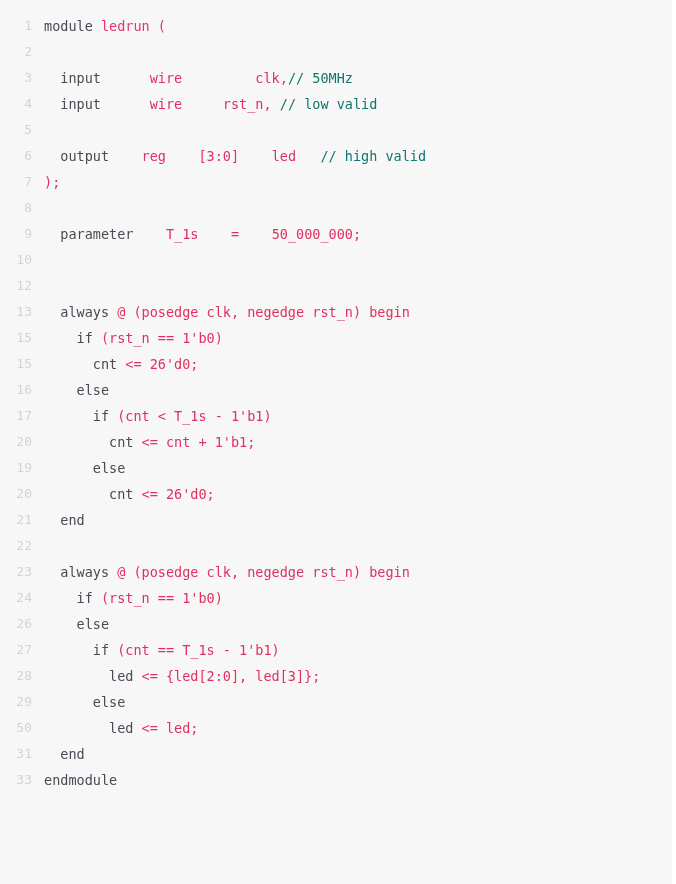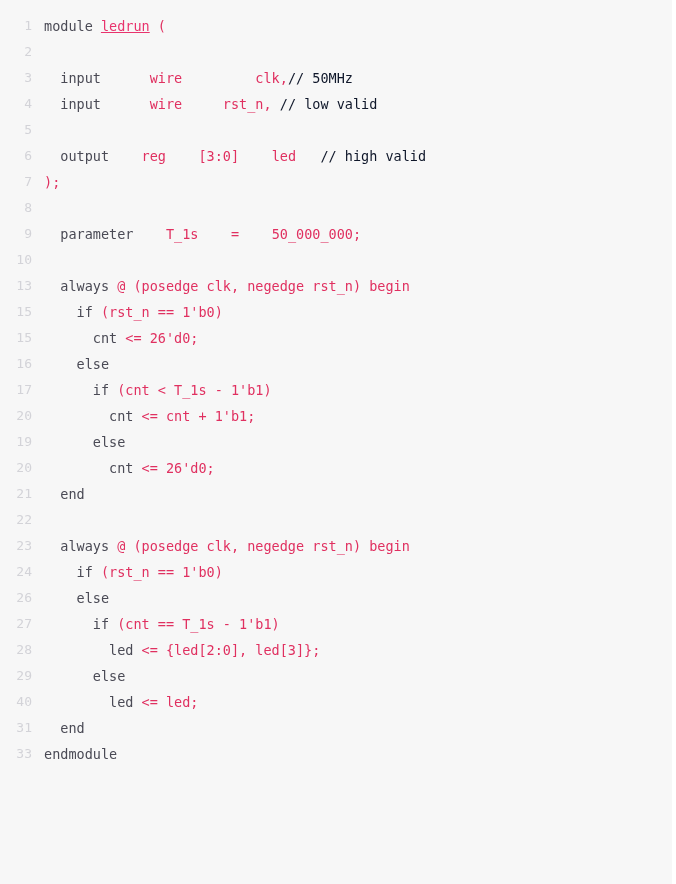--- a/index.html
+++ b/index.html
@@ -55,27 +55,26 @@
     line-height: 26px;
     color: #e03060;
     white-space: pre;
     overflow: hidden;
   }
   .tok-kw {
     color: #4a4a55;
   }
   .tok-def {
     color: #e8336d;
-    text-decoration: underline;
   }
   .tok-op {
     color: #e03060;
   }
   .tok-com {
-    color: #0f172a;
+    color: #0f766e;
   }
   .tok-num {
     color: #e03060;
     margin-top: 26px;
   }
   .tok-pl {
     color: #e03060;
   }
 </style>
 </head>
@@ -86,34 +85,35 @@
       <div class="code-line"><span class="line-number">1</span><span class="line-code"><span class="tok-kw">module</span><span class="tok-pl"> </span><span class="tok-def">ledrun</span><span class="tok-pl"> </span><span class="tok-op">(</span></span></div>
       <div class="code-line"><span class="line-number">2</span><span class="line-code"></span></div>
       <div class="code-line"><span class="line-number">3</span><span class="line-code"><span class="tok-pl">  </span><span class="tok-kw">input</span><span class="tok-pl">      </span><span class="tok-op">wire</span><span class="tok-pl">         </span><span class="tok-op">clk,</span><span class="tok-com">// 50MHz</span></span></div>
       <div class="code-line"><span class="line-number">4</span><span class="line-code"><span class="tok-pl">  </span><span class="tok-kw">input</span><span class="tok-pl">      </span><span class="tok-op">wire</span><span class="tok-pl">     </span><span class="tok-op">rst_n,</span><span class="tok-pl"> </span><span class="tok-com">// low valid</span></span></div>
       <div class="code-line"><span class="line-number">5</span><span class="line-code"></span></div>
       <div class="code-line"><span class="line-number">6</span><span class="line-code"><span class="tok-pl">  </span><span class="tok-kw">output</span><span class="tok-pl">    </span><span class="tok-op">reg</span><span class="tok-pl">    </span><span class="tok-op">[3:0]</span><span class="tok-pl">    </span><span class="tok-op">led</span><span class="tok-pl">   </span><span class="tok-com">// high valid</span></span></div>
       <div class="code-line"><span class="line-number">7</span><span class="line-code"><span class="tok-op">);</span></span></div>
       <div class="code-line"><span class="line-number">8</span><span class="line-code"></span></div>
       <div class="code-line"><span class="line-number">9</span><span class="line-code"><span class="tok-pl">  </span><span class="tok-kw">parameter</span><span class="tok-pl">    </span><span class="tok-op">T_1s</span><span class="tok-pl">    </span><span class="tok-op">=</span><span class="tok-pl">    </span><span class="tok-num">50_000_000;</span></span></div>
       <div class="code-line"><span class="line-number">10</span><span class="line-code"></span></div>
+      <div class="code-line"><span class="line-number">12</span><span class="line-code"></span></div>
       <div class="code-line"><span class="line-number">13</span><span class="line-code"><span class="tok-pl">  </span><span class="tok-kw">always</span><span class="tok-pl"> </span><span class="tok-op">@ (posedge clk, negedge rst_n) begin</span></span></div>
       <div class="code-line"><span class="line-number">15</span><span class="line-code"><span class="tok-pl">    </span><span class="tok-kw">if</span><span class="tok-pl"> </span><span class="tok-op">(rst_n == 1'b0)</span></span></div>
       <div class="code-line"><span class="line-number">15</span><span class="line-code"><span class="tok-pl">      </span><span class="tok-kw">cnt</span><span class="tok-pl"> </span><span class="tok-op">&lt;= 26'd0;</span></span></div>
       <div class="code-line"><span class="line-number">16</span><span class="line-code"><span class="tok-pl">    </span><span class="tok-kw">else</span></span></div>
       <div class="code-line"><span class="line-number">17</span><span class="line-code"><span class="tok-pl">      </span><span class="tok-kw">if</span><span class="tok-pl"> </span><span class="tok-op">(cnt &lt; T_1s - 1'b1)</span></span></div>
       <div class="code-line"><span class="line-number">20</span><span class="line-code"><span class="tok-pl">        </span><span class="tok-kw">cnt</span><span class="tok-pl"> </span><span class="tok-op">&lt;= cnt + 1'b1;</span></span></div>
       <div class="code-line"><span class="line-number">19</span><span class="line-code"><span class="tok-pl">      </span><span class="tok-kw">else</span></span></div>
       <div class="code-line"><span class="line-number">20</span><span class="line-code"><span class="tok-pl">        </span><span class="tok-kw">cnt</span><span class="tok-pl"> </span><span class="tok-op">&lt;= 26'd0;</span></span></div>
       <div class="code-line"><span class="line-number">21</span><span class="line-code"><span class="tok-pl">  </span><span class="tok-kw">end</span></span></div>
       <div class="code-line"><span class="line-number">22</span><span class="line-code"></span></div>
       <div class="code-line"><span class="line-number">23</span><span class="line-code"><span class="tok-pl">  </span><span class="tok-kw">always</span><span class="tok-pl"> </span><span class="tok-op">@ (posedge clk, negedge rst_n) begin</span></span></div>
       <div class="code-line"><span class="line-number">24</span><span class="line-code"><span class="tok-pl">    </span><span class="tok-kw">if</span><span class="tok-pl"> </span><span class="tok-op">(rst_n == 1'b0)</span></span></div>
       <div class="code-line"><span class="line-number">26</span><span class="line-code"><span class="tok-pl">    </span><span class="tok-kw">else</span></span></div>
       <div class="code-line"><span class="line-number">27</span><span class="line-code"><span class="tok-pl">      </span><span class="tok-kw">if</span><span class="tok-pl"> </span><span class="tok-op">(cnt == T_1s - 1'b1)</span></span></div>
       <div class="code-line"><span class="line-number">28</span><span class="line-code"><span class="tok-pl">        </span><span class="tok-kw">led</span><span class="tok-pl"> </span><span class="tok-op">&lt;= {led[2:0], led[3]};</span></span></div>
       <div class="code-line"><span class="line-number">29</span><span class="line-code"><span class="tok-pl">      </span><span class="tok-kw">else</span></span></div>
-      <div class="code-line"><span class="line-number">40</span><span class="line-code"><span class="tok-pl">        </span><span class="tok-kw">led</span><span class="tok-pl"> </span><span class="tok-op">&lt;= led;</span></span></div>
+      <div class="code-line"><span class="line-number">50</span><span class="line-code"><span class="tok-pl">        </span><span class="tok-kw">led</span><span class="tok-pl"> </span><span class="tok-op">&lt;= led;</span></span></div>
       <div class="code-line"><span class="line-number">31</span><span class="line-code"><span class="tok-pl">  </span><span class="tok-kw">end</span></span></div>
       <div class="code-line"><span class="line-number">33</span><span class="line-code"><span class="tok-kw">endmodule</span></span></div>
     </div>
   <div id="right-edge"></div>
 </div>
 
 </body></html>

